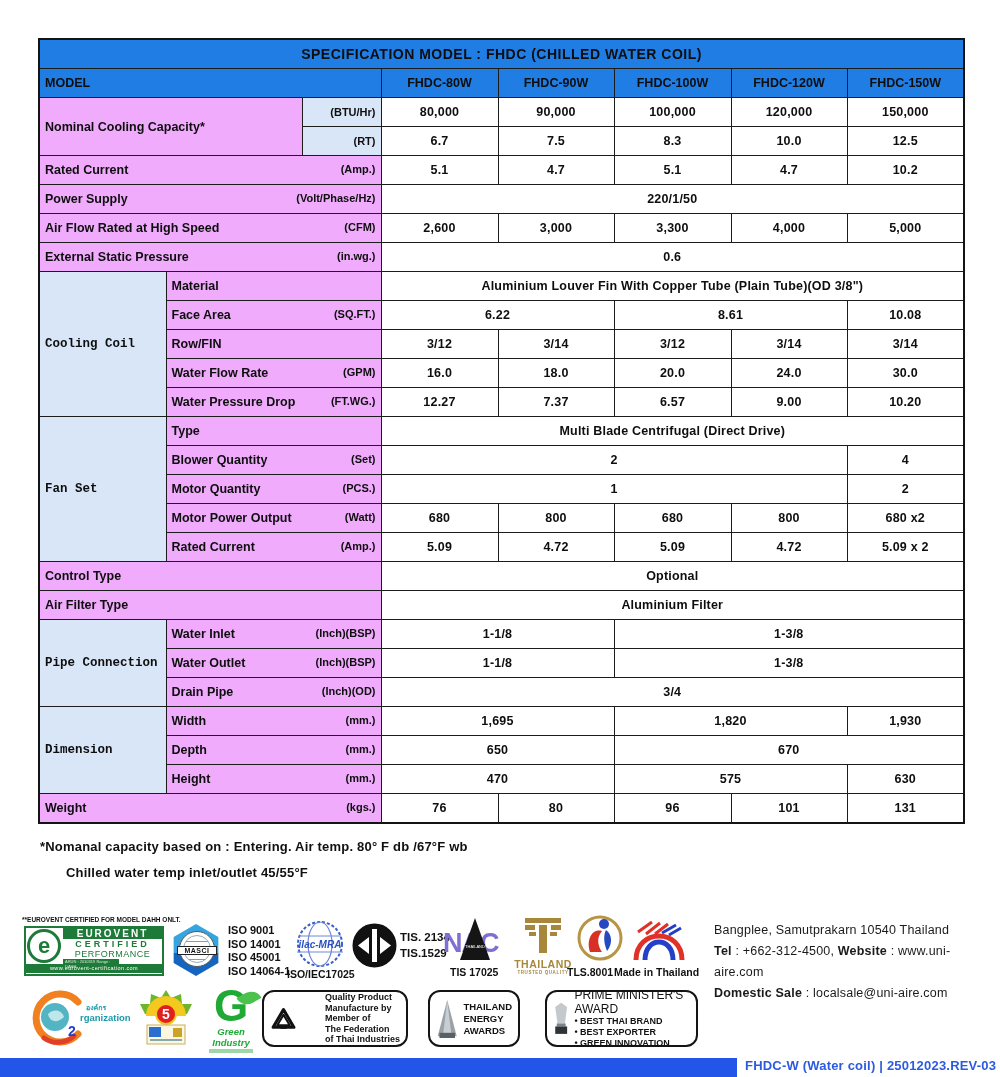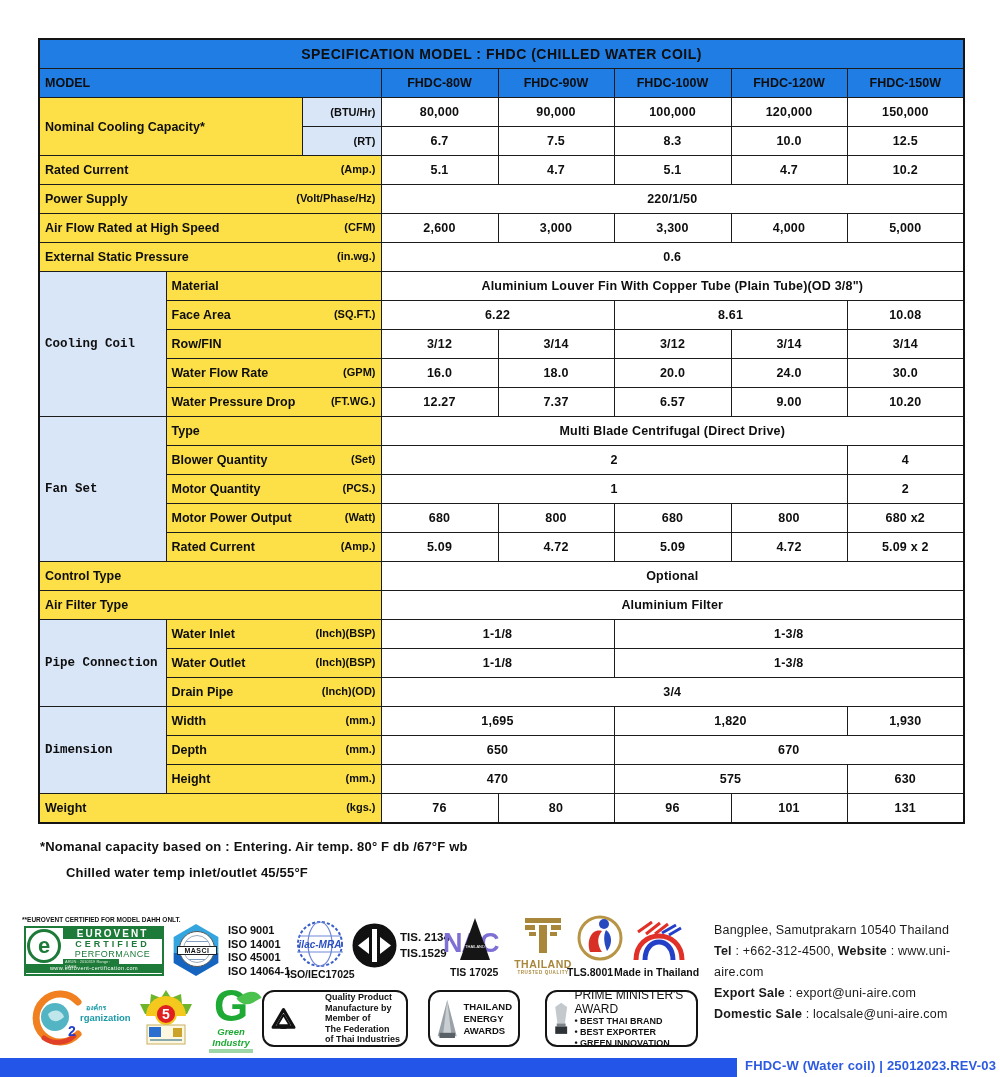--- a/index.html
+++ b/index.html
@@ -9,21 +9,21 @@
   
   table.spec{position:absolute;left:38px;top:38px;width:925px;border-collapse:collapse;
              table-layout:fixed;border:2px solid #141414;}
   table.spec td{border:1px solid #1c1c1c;height:28px;padding:0 5px;font-weight:bold;
                 color:#0e0e0e;overflow:hidden;white-space:nowrap;vertical-align:middle;}
   td.c-title{background:#1f7de4;color:#fff;text-align:center;font-size:14px;height:31px;
              letter-spacing:.5px;border-bottom:2.5px solid #fff;}
   td.c-modelhead{background:#1f7de4;color:#fff;text-align:left;font-size:12.5px;height:26px;padding-left:8px;}
   td.c-model{background:#1f7de4;color:#fff;text-align:center;font-size:12.5px;height:26px;}
   td.c-group{background:#d9e6f8;font-size:12.5px;padding-left:8px;font-family:Liberation Mono, monospace;}
-  td.c-label{background:#fde047;font-size:12.5px;padding-left:8px;}
+  td.c-label{background:#f0abfc;font-size:12.5px;padding-left:8px;}
   td.c-label .unt{float:right;font-size:11px;}
   td.c-unit{background:#d9e6f8;text-align:right;font-size:11px;padding-right:5px;}
   td.c-data{background:#fff;text-align:center;font-size:12.5px;letter-spacing:.2px;}
 
   
   .note{position:absolute;font-size:13px;font-weight:bold;color:#101010;letter-spacing:.2px;}
   .note1{left:40px;top:839px;}
   .note2{left:66px;top:865px;}
 
   
@@ -459,20 +459,19 @@
           <div>BEST THAI BRAND</div>
           <div>BEST EXPORTER</div>
           <div>GREEN INNOVATION</div>
         </div>
     </div>
   </div>
 
   <div class="company">
     <div class="cline">Bangplee, Samutprakarn 10540 Thailand</div>
     <div class="cline"><span style="font-weight: bold;">Tel</span><span> : +662-312-4500, </span><span style="font-weight: bold;">Website</span><span> : www.uni-aire.com</span></div>
-    <div class="cline"><span style="font-weight: bold;">Export Sale</span><span> : export@uni-aire.com</span></div>
     <div class="cline"><span style="font-weight: bold;">Domestic Sale</span><span> : localsale@uni-aire.com</span></div>
   </div>
 
   <div class="footer-bar"></div>
   <div class="footer-text">FHDC-W (Water coil) | 25012023.REV-03</div>
 
 </div>
 
 </body></html>

